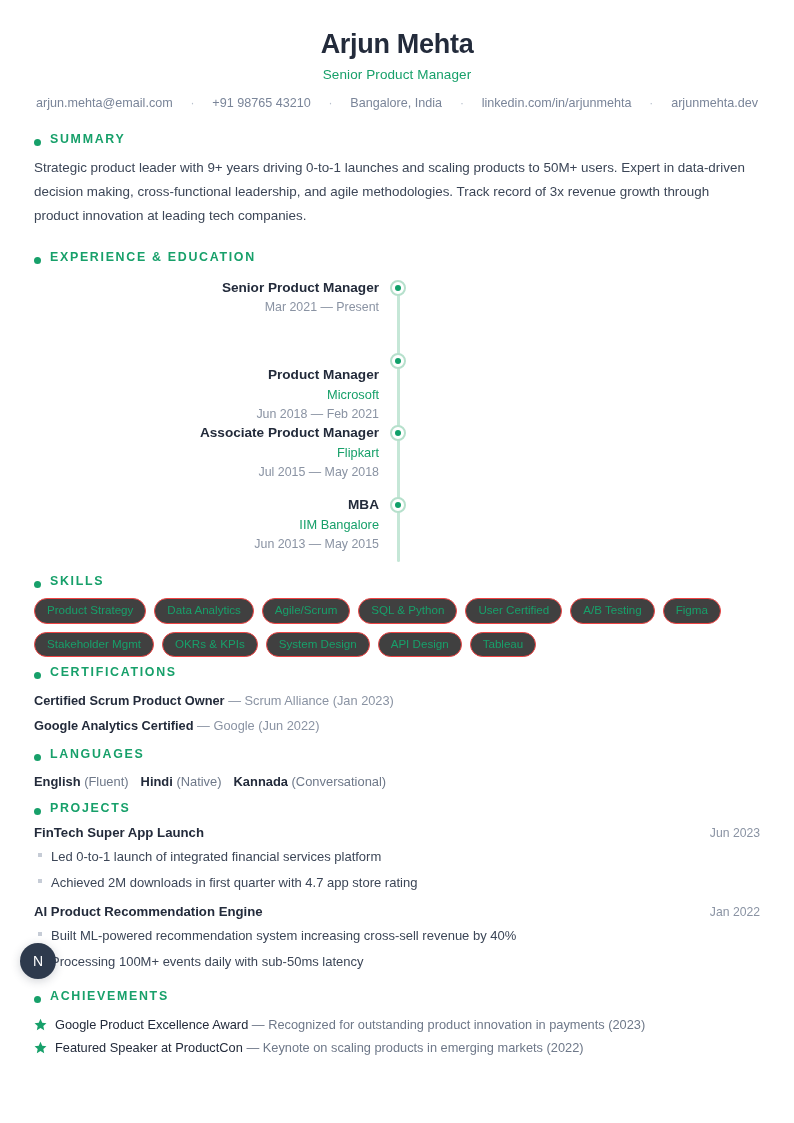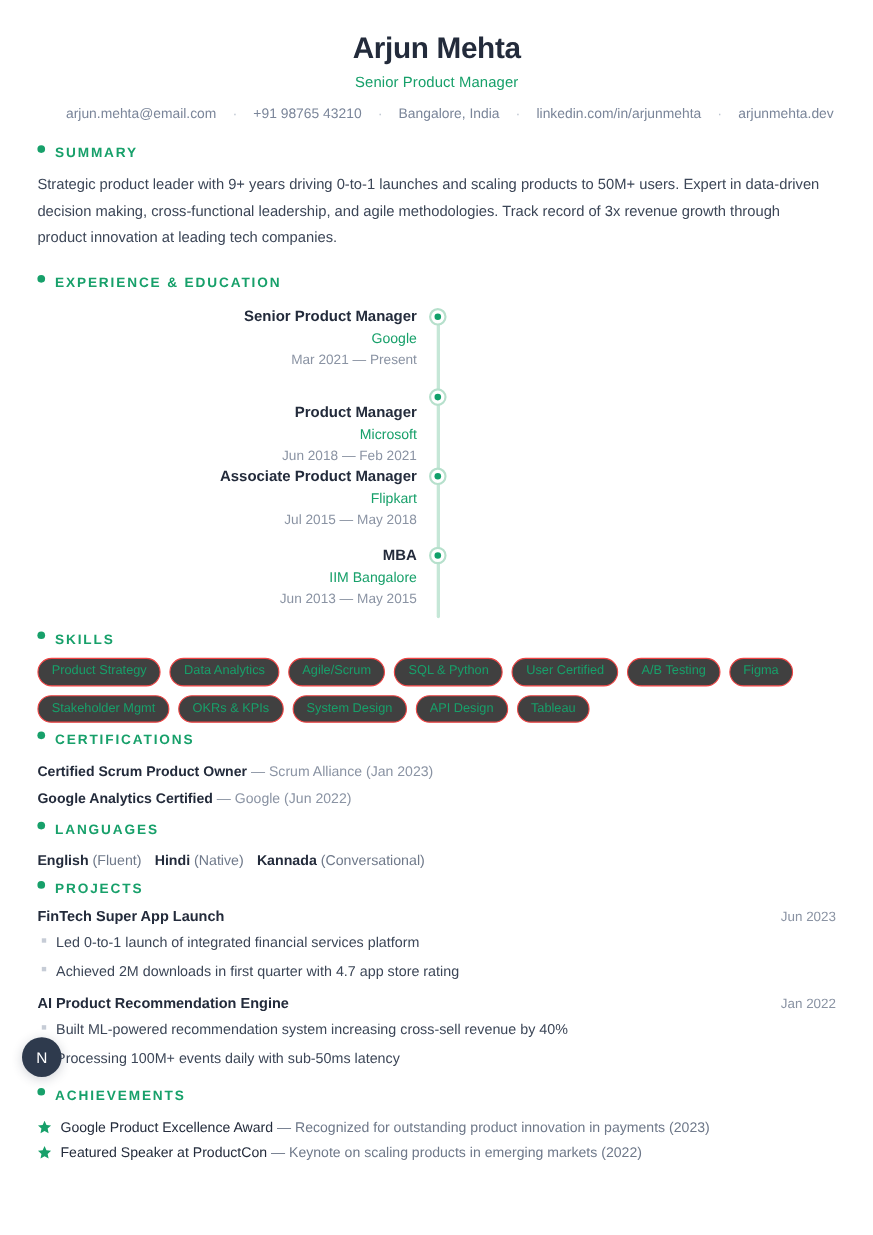--- a/index.html
+++ b/index.html
@@ -44,32 +44,31 @@
   }
   .contact {
     margin-top: 14px;
     font-size: 12.6px;
     color: #7a8599;
     text-align: center;
     display: flex;
     justify-content: space-between;
     align-items: baseline;
     padding: 0 2px;
-    margin-left: 24px;
   }
   .contact .sep {
     color: #b9c1cd;
     font-size: 12px;
   }
   .contact .citem { white-space: nowrap; }
 
   
   .sec-head {
     display: flex;
-    align-items: flex-start;
+    align-items: flex-end;
     gap: 9px;
     margin-top: 22px;
     margin-bottom: 10px;
   }
   .sec-dot {
     width: 7px;
     height: 7px;
     border-radius: 50%;
     background: #17a06a;
     flex: none;
@@ -301,21 +300,20 @@
 
   <div class="sec-head">
     <span class="sec-dot"></span>
     <span class="sec-title">EXPERIENCE &amp; EDUCATION</span>
   </div>
   <div class="timeline">
     <div class="tl-line"></div>
 
     <div class="tl-item i0">
       <div class="tl-title">Senior Product Manager</div>
-      <div class="tl-org">Google</div>
       <div class="tl-date">Mar 2021 — Present</div>
     </div>
     <div class="tl-dot i0"></div>
 
     <div class="tl-item i1">
       <div class="tl-title">Product Manager</div>
       <div class="tl-org">Microsoft</div>
       <div class="tl-date">Jun 2018 — Feb 2021</div>
     </div>
     <div class="tl-dot i1"></div>

